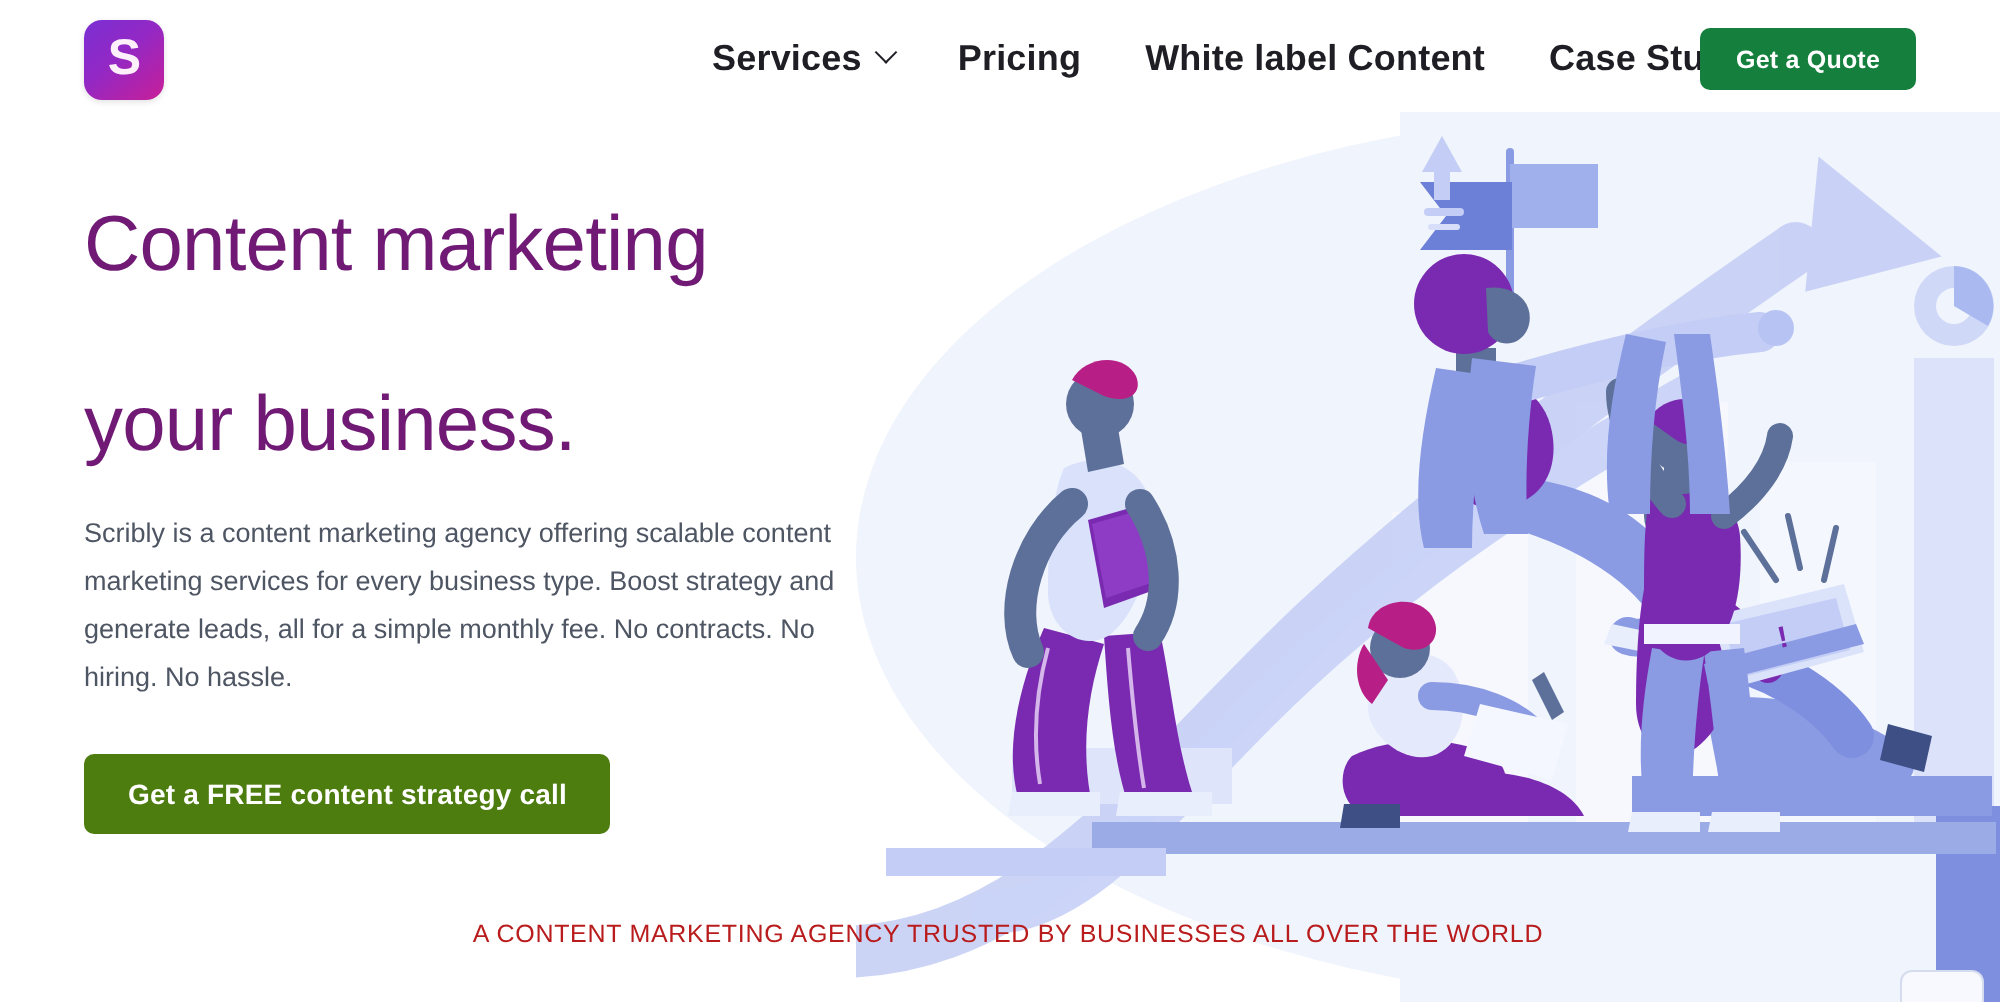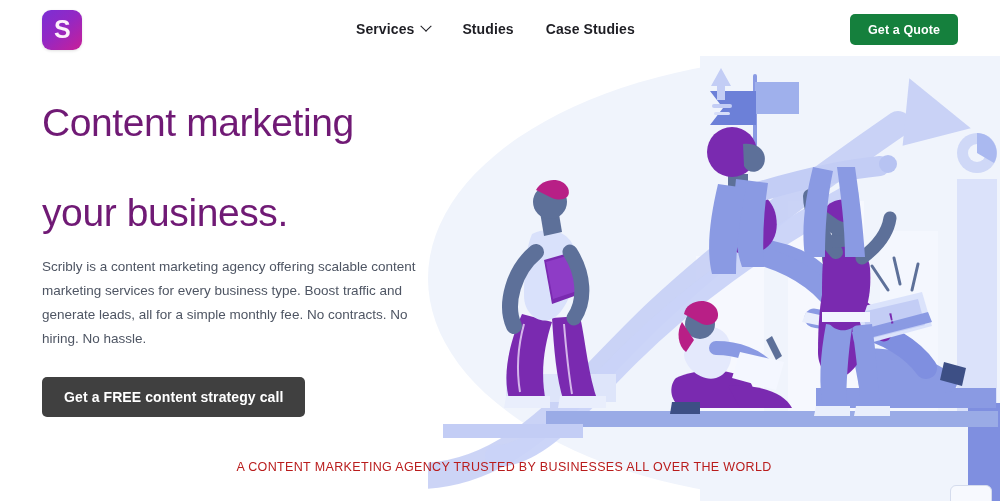--- a/index.html
+++ b/index.html
@@ -79,21 +79,21 @@
     height: 58px;
     display: flex;
     align-items: center;
     gap: 0px;
   }
   .nav-item {
     display: flex;
     align-items: center;
     gap: 8px;
     color: #1e1e24;
-    font-size: 14px;
+    font-size: 18px;
     font-weight: 700;
     padding: 0 16px;
     cursor: pointer;
     white-space: nowrap;
     letter-spacing: .1px;
   }
   .chev {
     display: inline-block;
     width: 8px; height: 8px;
     border-right: 1.8px solid #1e1e24;
@@ -140,21 +140,21 @@
     font-weight: 400;
   }
   .cta-btn {
     margin-top: 26px;
     display: inline-flex;
     align-items: center;
     justify-content: center;
     height: 40px;
     padding: 0 22px;
     border-radius: 5px;
-    background: #404040;
+    background: #4d7c0f;
     color: #ffffff;
     font-size: 14px;
     font-weight: 700;
     cursor: pointer;
     border: none;
     letter-spacing: .1px;
   }
 
   
   .trust-bar {
@@ -374,36 +374,39 @@
     <div class="logo">
       <span class="logo-letter">S</span>
     </div>
 
     <div class="nav-links">
       <div class="nav-item">
         <span>Services</span>
         <i class="chev"></i>
       </div>
       <div class="nav-item">
-        <span>Studies</span>
+        <span>Pricing</span>
+      </div>
+      <div class="nav-item">
+        <span>White label Content</span>
       </div>
       <div class="nav-item">
         <span>Case Studies</span>
       </div>
     </div>
 
     <button class="quote-btn">Get a Quote</button>
   </div>
 
   <div class="hero-copy">
     <h1 class="headline">
       <span>Content marketing</span><br>
       <br>
       <span>your business.</span>
     </h1>
-    <p class="subcopy">Scribly is a content marketing agency offering scalable content marketing services for every business type. Boost traffic and generate leads, all for a simple monthly fee. No contracts. No hiring. No hassle.</p>
+    <p class="subcopy">Scribly is a content marketing agency offering scalable content marketing services for every business type. Boost strategy and generate leads, all for a simple monthly fee. No contracts. No hiring. No hassle.</p>
     <button class="cta-btn">Get a FREE content strategy call</button>
   </div>
 
   <div class="trust-bar">A CONTENT MARKETING AGENCY TRUSTED BY BUSINESSES ALL OVER THE WORLD</div>
 
   <div class="bottom-chip"></div>
 </div>
 
 </body></html>

